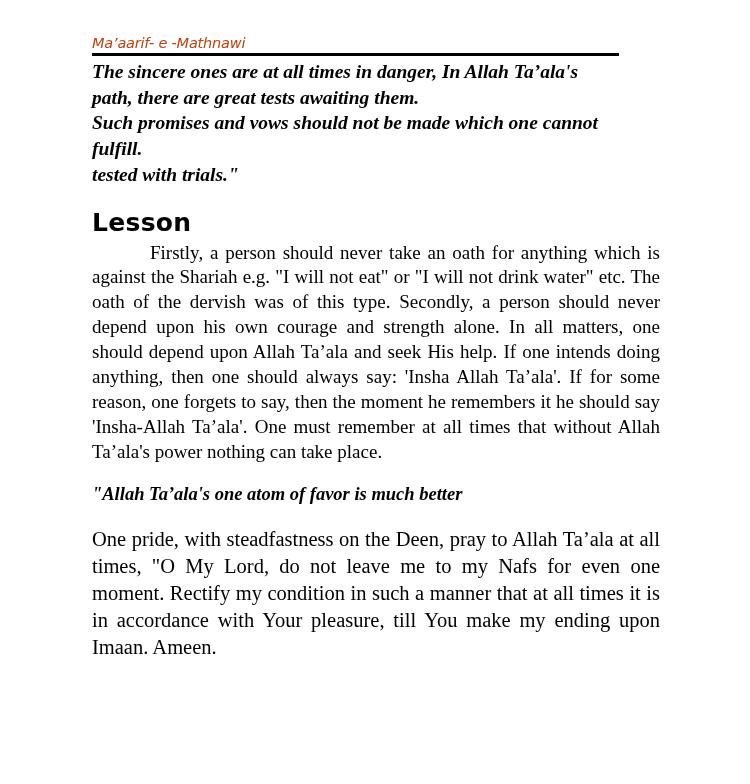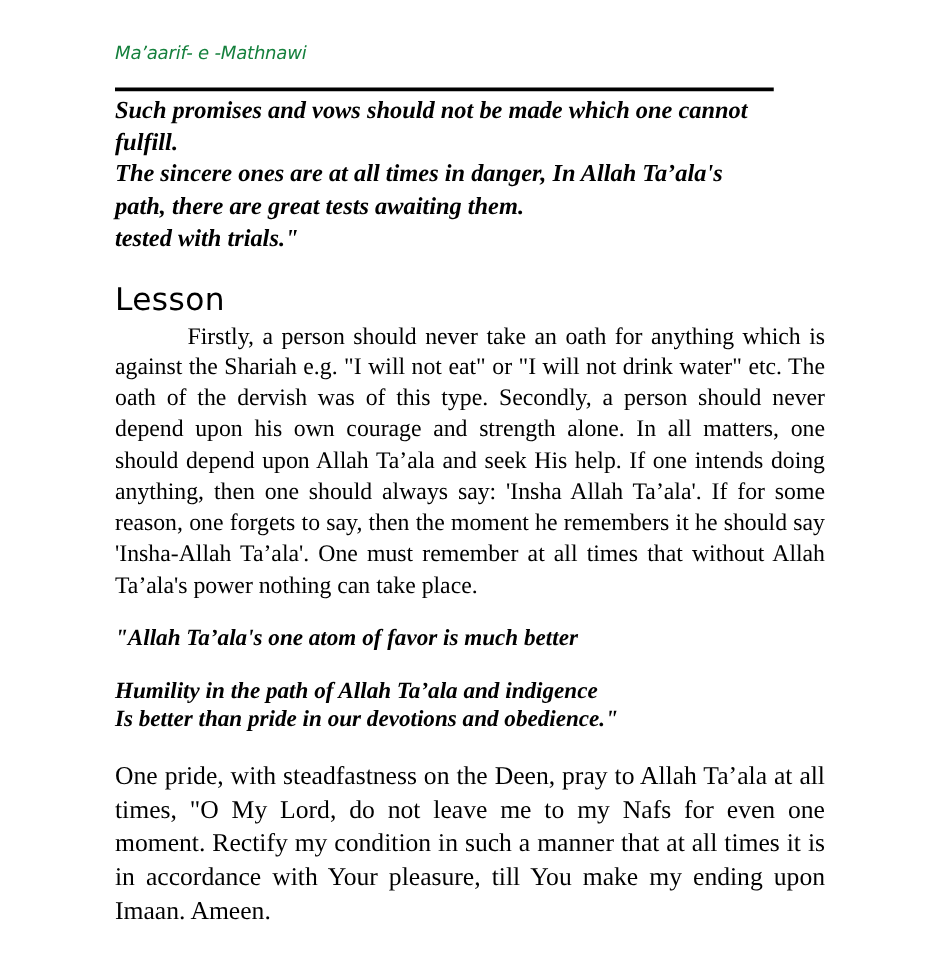--- a/index.html
+++ b/index.html
@@ -29,23 +29,23 @@
     top: 36px;
     width: 568px;
   }
 
   
   .running-header {
     font-family: "DejaVu Sans", sans-serif;
     font-style: italic;
     font-size: 14.5px;
     letter-spacing: -0.2px;
-    color: #15803d;
+    color: #c2410c;
     line-height: 1.1;
-    margin: 0 0 18px 0;
+    margin: 0 0 1px 0;
     white-space: nowrap;
   }
   .header-rule {
     width: 527px;
     height: 3px;
     background: #000000;
     margin: 0 0 3px 0;
   }
 
   
@@ -65,21 +65,21 @@
   .verse-top p > span {
     display: block;
     text-align: justify;
   }
   
   .verse-top p > span.last { text-align: left; }
 
   
   .lesson-heading {
     font-family: "DejaVu Sans", sans-serif;
-    font-weight: normal;
+    font-weight: bold;
     font-size: 25px;
     letter-spacing: 0.3px;
     line-height: 1;
     margin: 22px 0 6px 0;
   }
 
   
   .body-para {
     font-family: "Liberation Serif", serif;
     font-size: 19px;
@@ -119,44 +119,40 @@
 
 <div class="page">
   <div class="content">
 
     <div class="running-header">Ma’aarif- e -Mathnawi</div>
 
     <div class="header-rule"></div>
 
     <div class="verse-top">
       <p>
+        <span>The sincere ones are at all times in danger, In Allah Ta’ala's</span>
+        <span class="last">path, there are great tests awaiting them.</span>
+      </p>
+      <p>
         <span>Such promises and vows should not be made which one cannot</span>
         <span class="last">fulfill.</span>
-      </p>
-      <p>
-        <span>The sincere ones are at all times in danger, In Allah Ta’ala's</span>
-        <span class="last">path, there are great tests awaiting them.</span>
       </p>
       <p>
         <span class="last">tested with trials."</span>
       </p>
     </div>
 
     <h2 class="lesson-heading">Lesson</h2>
 
     <p class="body-para">Firstly, a person should never take an oath for anything which is against the Shariah e.g. "I will not eat" or "I will not drink water" etc. The oath of the dervish was of this type. Secondly, a person should never depend upon his own courage and strength alone. In all matters, one should depend upon Allah Ta’ala and seek His help. If one intends doing anything, then one should always say: 'Insha Allah Ta’ala'. If for some reason, one forgets to say, then the moment he remembers it he should say 'Insha-Allah Ta’ala'. One must remember at all times that without Allah Ta’ala's power nothing can take place.</p>
 
     <div class="couplet">
       <span class="line">"Allah Ta’ala's one atom of favor is much better</span>
     </div>
 
-    <div class="couplet">
-      <span class="line">Humility in the path of Allah Ta’ala and indigence</span>
-      <span class="line">Is better than pride in our devotions and obedience."</span>
-    </div>
 
     <p class="closing-para">
       <span>One pride, with steadfastness on the Deen, pray to Allah Ta’ala at all times, "O My Lord, do not leave me to my Nafs for even one moment. Rectify my condition in such a manner that at all times it is in accordance with Your pleasure, till You make</span>
       <span class="tail">my ending upon Imaan. Ameen.</span>
     </p>
 
   </div>
 </div>
 
 </body></html>

